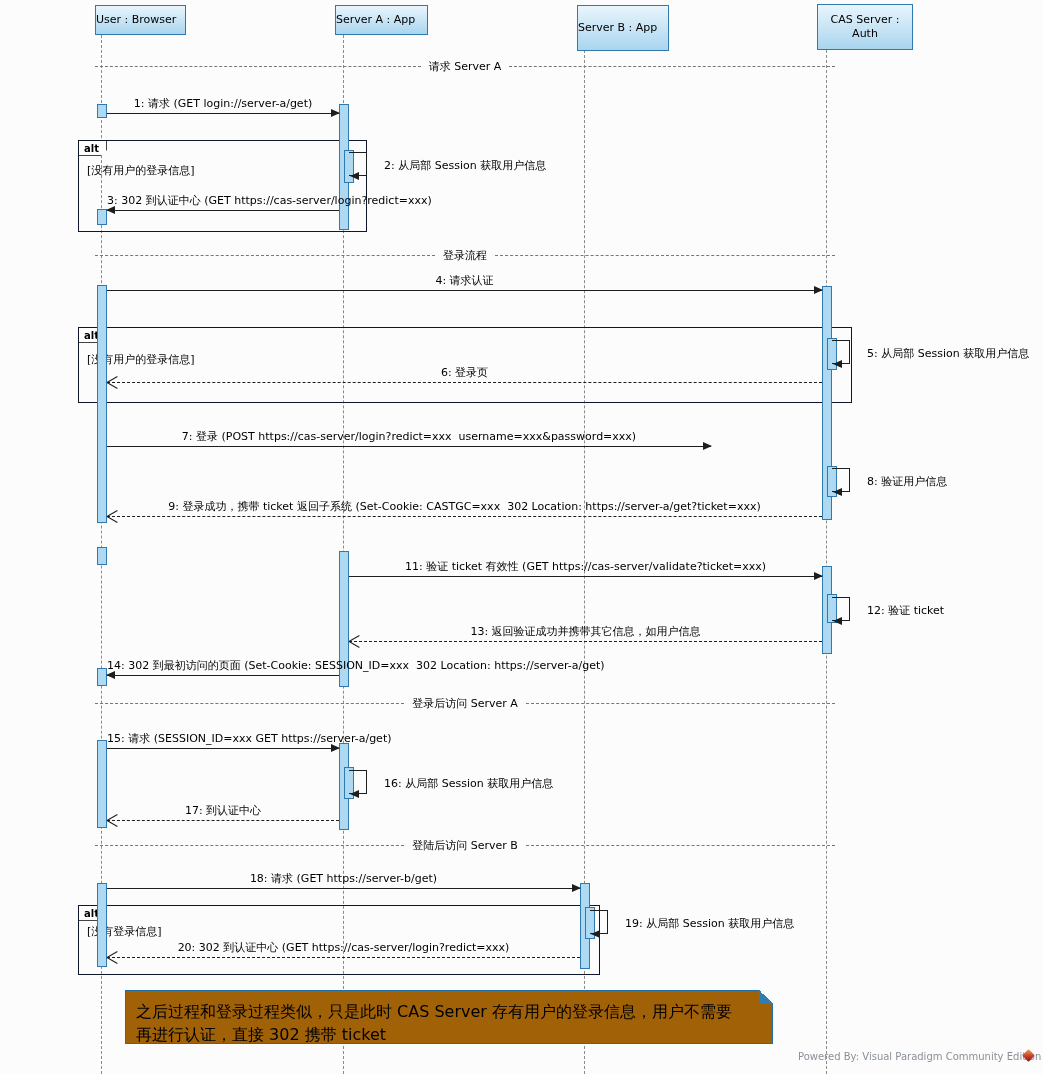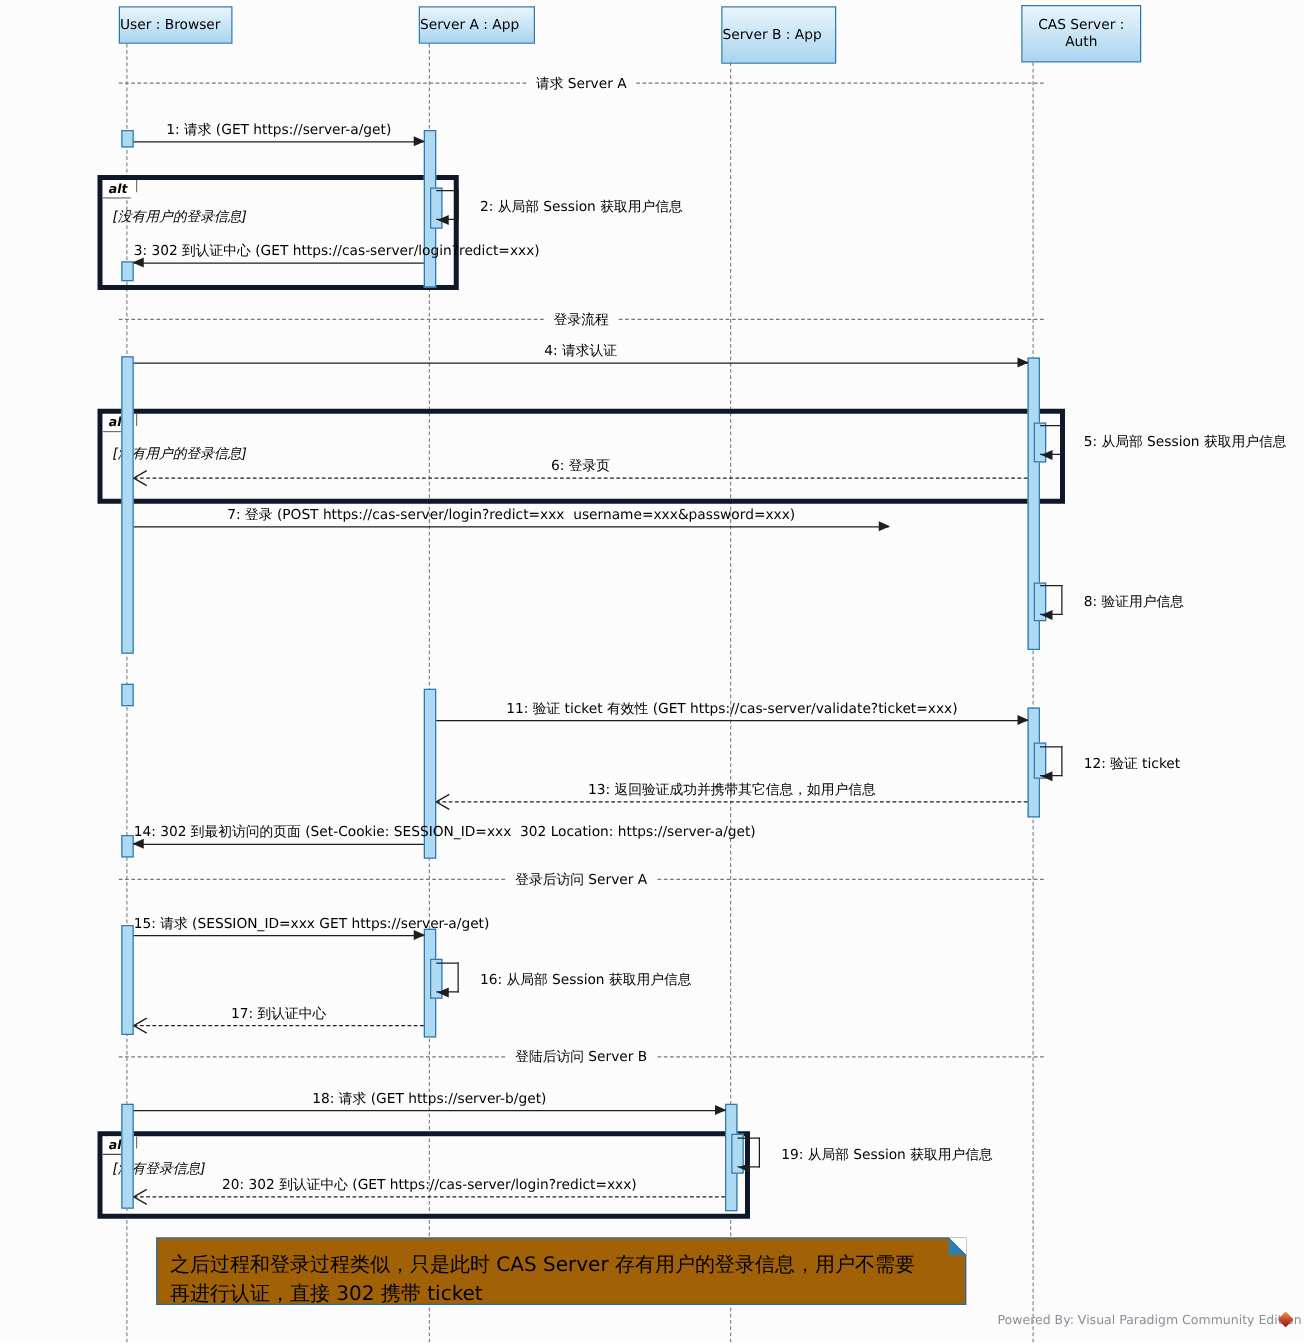--- a/index.html
+++ b/index.html
@@ -28,21 +28,21 @@
   .selfmsg{position:absolute;z-index:5;width:18px;height:24px;
            border:1px solid #1e1e1e;border-left:none;box-sizing:border-box;}
   .selfmsg .ah-l2{position:absolute;left:1px;bottom:-5px;width:0;height:0;
            border-right:9px solid #1e1e1e;border-top:4.5px solid transparent;border-bottom:4.5px solid transparent;}
   .slabel{position:absolute;z-index:5;font-size:11px;white-space:nowrap;color:#000;}
 
   .divider{position:absolute;display:flex;align-items:center;height:16px;z-index:2;}
   .divider .dash{flex:1;border-top:1px dashed #777;}
   .divider .dlabel{padding:0 8px;font-size:11px;white-space:nowrap;color:#000;}
 
-  .frag{position:absolute;border:4px solid #0f172a;z-index:3;box-sizing:border-box;background:transparent;font-style:italic;}
+  .frag{position:absolute;border:1px solid #0f172a;z-index:3;box-sizing:border-box;background:transparent;}
   .frag-op{position:absolute;top:0;left:0;width:28px;height:15px;background:#fff;
            border-right:1px solid #444;border-bottom:1px solid #444;
            font-size:10px;font-weight:bold;line-height:15px;padding-left:5px;box-sizing:border-box;
            clip-path:polygon(0 0,100% 0,100% 60%,78% 100%,0 100%);}
   .frag-guard{position:absolute;font-size:11px;white-space:nowrap;color:#000;}
 
   .note{position:absolute;background:#a16207;border:1px solid #1f6fa5;z-index:7;
         font-size:16px;color:#000;padding:9px 26px 8px 10px;box-sizing:border-box;line-height:1.45;}
   .note-fold{position:absolute;top:-1px;right:-1px;width:14px;height:14px;
         background:linear-gradient(225deg,#fcfcfc 50%,#2e7fb0 50%);}
@@ -125,21 +125,21 @@
   <div class="act" style="left:580px;top:883px;height:86px"></div>
   <div class="act" style="left:585px;top:907px;height:32px"></div>
 
   <div class="act" style="left:822px;top:286px;height:234px"></div>
   <div class="act" style="left:827px;top:338px;height:32px"></div>
   <div class="act" style="left:827px;top:466px;height:31px"></div>
   <div class="act" style="left:822px;top:566px;height:88px"></div>
   <div class="act" style="left:827px;top:594px;height:29px"></div>
 
   <div class="msg" style="left:107px;top:96px;width:232px">
-    <div class="mlabel">1: 请求 (GET https://server-a/get)</div>
+    <div class="mlabel">1: 请求 (GET login://server-a/get)</div>
     <div class="mline"></div>
     <span class="ah-r"></span>
   </div>
 
   <div class="selfmsg" style="left:349px;top:152px">
     <span class="ah-l2"></span>
   </div>
   <div class="slabel" style="left:384px;top:158px">2: 从局部 Session 获取用户信息</div>
 
   <div class="msg" style="left:107px;top:193px;width:232px">
@@ -158,31 +158,36 @@
     <span class="ah-l2"></span>
   </div>
   <div class="slabel" style="left:867px;top:346px">5: 从局部 Session 获取用户信息</div>
 
   <div class="msg return" style="left:107px;top:365px;width:715px">
     <div class="mlabel">6: 登录页</div>
     <div class="mline"></div>
     <span class="ah-lo"></span>
   </div>
 
-  <div class="msg" style="left:107px;top:404px;width:604px">
+  <div class="msg" style="left:107px;top:429px;width:604px">
     <div class="mlabel">7: 登录 (POST https://cas-server/login?redict=xxx &nbsp;username=xxx&amp;password=xxx)</div>
     <div class="mline"></div>
     <span class="ah-r"></span>
   </div>
 
   <div class="selfmsg" style="left:832px;top:468px">
     <span class="ah-l2"></span>
   </div>
   <div class="slabel" style="left:867px;top:474px">8: 验证用户信息</div>
 
+  <div class="msg return" style="left:107px;top:499px;width:715px">
+    <div class="mlabel">9: 登录成功，携带 ticket 返回子系统 (Set-Cookie: CASTGC=xxx &nbsp;302 Location: https://server-a/get?ticket=xxx)</div>
+    <div class="mline"></div>
+    <span class="ah-lo"></span>
+  </div>
 
 
   <div class="msg" style="left:349px;top:559px;width:473px">
     <div class="mlabel">11: 验证 ticket 有效性 (GET https://cas-server/validate?ticket=xxx)</div>
     <div class="mline"></div>
     <span class="ah-r"></span>
   </div>
 
   <div class="selfmsg" style="left:832px;top:597px">
     <span class="ah-l2"></span>

